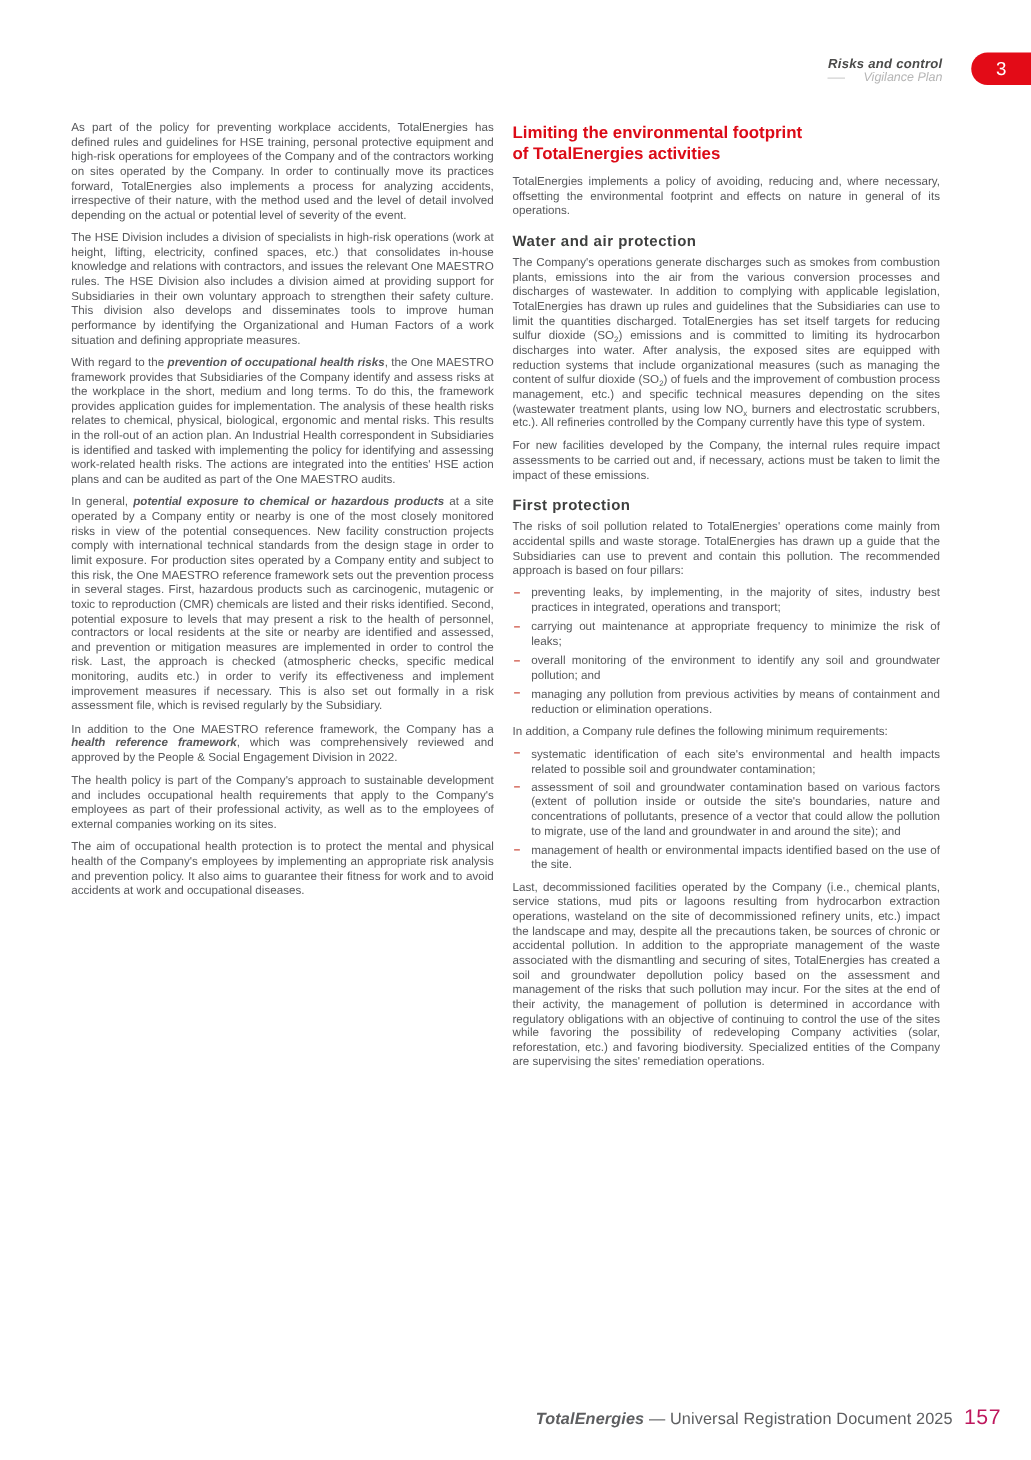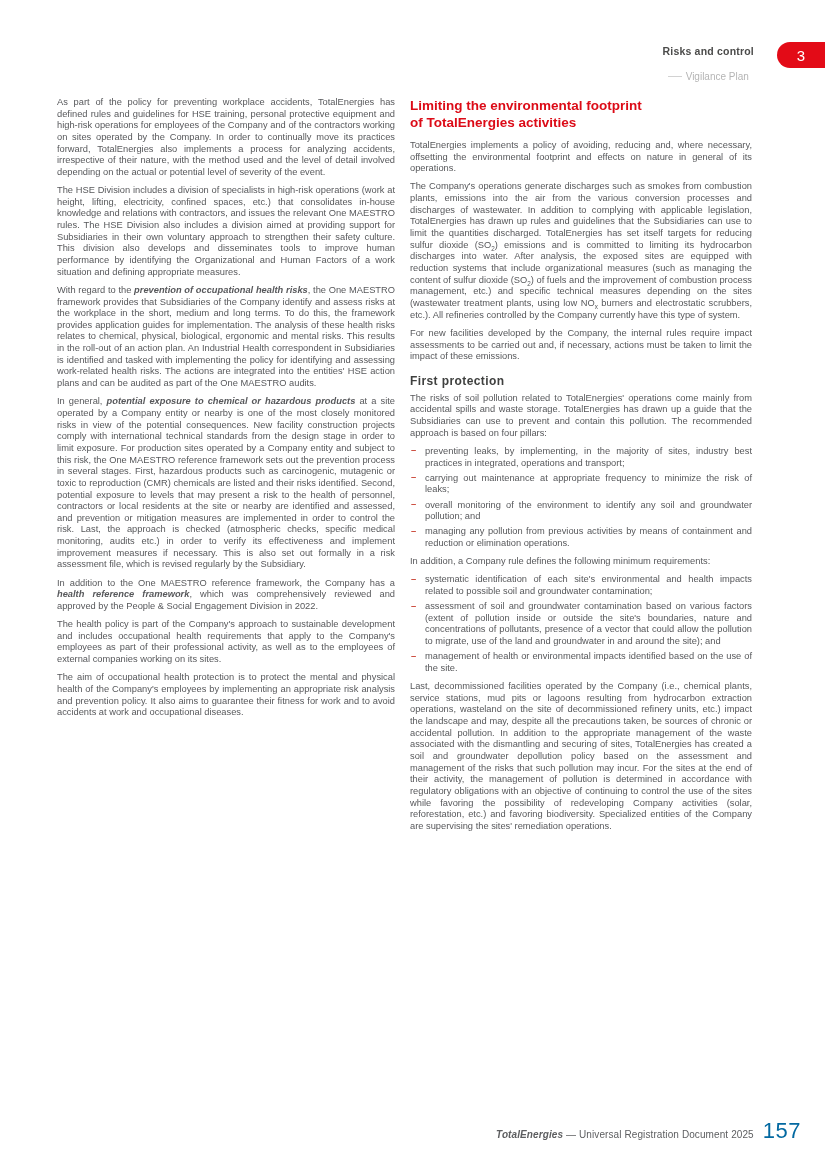--- a/index.html
+++ b/index.html
@@ -3,23 +3,23 @@
 <meta charset="utf-8">
 <style>
   html,body { margin:0; padding:0; background:#ffffff; }
   .page {
     position:relative; width:825px; height:1168px; background:#ffffff;
     font-family:"Liberation Sans", sans-serif; overflow:hidden;
     margin:0 auto;
   }
   
   .page-header { position:absolute; top:44px; right:0; display:flex; align-items:flex-start; }
-  .header-text { text-align:right; margin-right:23px; padding-top:1px; }
+  .header-text { text-align:right; margin-right:23px; padding-top:1px;font-style:italic; }
   .header-title { font-size:10.5px; font-weight:bold; color:#4b4b4a; letter-spacing:0.2px; }
-  .header-sub { margin-top:14px; font-size:10px; color:#b5b5b5; display:flex; align-items:center; justify-content:center; }
+  .header-sub { margin-top:0; font-size:10px; color:#b5b5b5; display:flex; align-items:center; justify-content:space-between; }
   .dash-line { display:inline-block; width:14px; height:1px; background:#d2d2d2; margin-right:4px; }
   .chapter-badge {
     width:48px; height:26px; margin-top:-2px;
     background:var(--badge-red,#e30b17); border-radius:14px 0 0 14px;
     color:#ffffff; display:flex; align-items:center; justify-content:center;
     font-size:15px; font-weight:400;
   }
   
   .columns { position:absolute; top:97px; left:57px; width:713px; display:flex; gap:15px; }
   .col-left  { width:338px; }
@@ -40,22 +40,22 @@
   ul.dash-list { list-style:none; margin:1px 0 6.5px 0; padding:0; }
   ul.dash-list li {
     position:relative; padding-left:15px; font-size:9.3px; line-height:11.65px;
     color:var(--body-gray,#57585b); text-align:justify; margin-bottom:3.5px;
   }
   .dash { position:absolute; left:1px; top:-0.5px; color:var(--bullet-red,#c94434); font-weight:bold; }
   sub { font-size:0.68em; line-height:0; }
   b, .seg-b { font-weight:bold;font-style:italic; }
   
   .page-footer { position:absolute; bottom:24px; right:24px; display:flex; align-items:baseline; }
-  .footer-text { font-size:10px; color:#5d5e60; letter-spacing:0.1px; }
-  .page-number { font-size:22px; color:#0369a1; margin-left:9px; letter-spacing:0.5px; }
+  .footer-text { font-size:13px; color:#5d5e60; letter-spacing:0.1px; }
+  .page-number { font-size:17px; color:#be185d; margin-left:9px; letter-spacing:0.5px; }
 </style>
 </head>
 <body>
 
 <div class="page">
 
   <header class="page-header">
     <div class="header-text">
       <div class="header-title">Risks and control</div>
       <div class="header-sub">
@@ -75,20 +75,21 @@
       <p class="body"><span>In general, </span><span class="seg-b">potential exposure to chemical or hazardous products</span><span> at a site operated by a Company entity or nearby is one of the most closely monitored risks in view of the potential consequences. New facility construction projects comply with international technical standards from the design stage in order to limit exposure. For production sites operated by a Company entity and subject to this risk, the One MAESTRO reference framework sets out the prevention process in several stages. First, hazardous products such as carcinogenic, mutagenic or toxic to reproduction (CMR) chemicals are listed and their risks identified. Second, potential exposure to levels that may present a risk to the health of personnel, contractors or local residents at the site or nearby are identified and assessed, and prevention or mitigation measures are implemented in order to control the risk. Last, the approach is checked (atmospheric checks, specific medical monitoring, audits etc.) in order to verify its effectiveness and implement improvement measures if necessary. This is also set out formally in a risk assessment file, which is revised regularly by the Subsidiary.</span></p>
       <p class="body"><span>In addition to the One MAESTRO reference framework, the Company has a </span><span class="seg-b">health reference framework</span><span>, which was comprehensively reviewed and approved by the People &amp; Social Engagement Division in 2022.</span></p>
       <p class="body"><span>The health policy is part of the Company's approach to sustainable development and includes occupational health requirements that apply to the Company's employees as part of their professional activity, as well as to the employees of external companies working on its sites.</span></p>
       <p class="body"><span>The aim of occupational health protection is to protect the mental and physical health of the Company's employees by implementing an appropriate risk analysis and prevention policy. It also aims to guarantee their fitness for work and to avoid accidents at work and occupational diseases.</span></p>
     </section>
 
     <section class="col col-right">
       <h2 class="red-heading">Limiting the environmental footprint
 of TotalEnergies activities</h2>
       <p class="body"><span>TotalEnergies implements a policy of avoiding, reducing and, where necessary, offsetting the environmental footprint and effects on nature in general of its operations.</span></p>
+      <h3 class="sub-heading">Water and air protection</h3>
       <p class="body"><span>The Company's operations generate discharges such as smokes from combustion plants, emissions into the air from the various conversion processes and discharges of wastewater. In addition to complying with applicable legislation, TotalEnergies has drawn up rules and guidelines that the Subsidiaries can use to limit the quantities discharged. TotalEnergies has set itself targets for reducing sulfur dioxide (SO</span><sub>2</sub><span>) emissions and is committed to limiting its hydrocarbon discharges into water. After analysis, the exposed sites are equipped with reduction systems that include organizational measures (such as managing the content of sulfur dioxide (SO</span><sub>2</sub><span>) of fuels and the improvement of combustion process management, etc.) and specific technical measures depending on the sites (wastewater treatment plants, using low NO</span><sub>x</sub><span> burners and electrostatic scrubbers, etc.). All refineries controlled by the Company currently have this type of system.</span></p>
       <p class="body"><span>For new facilities developed by the Company, the internal rules require impact assessments to be carried out and, if necessary, actions must be taken to limit the impact of these emissions.</span></p>
       <h3 class="sub-heading">First protection</h3>
       <p class="body"><span>The risks of soil pollution related to TotalEnergies' operations come mainly from accidental spills and waste storage. TotalEnergies has drawn up a guide that the Subsidiaries can use to prevent and contain this pollution. The recommended approach is based on four pillars:</span></p>
       <ul class="dash-list">
         <li><span class="dash">–</span><span>preventing leaks, by implementing, in the majority of sites, industry best practices in integrated, operations and transport;</span></li>
         <li><span class="dash">–</span><span>carrying out maintenance at appropriate frequency to minimize the risk of leaks;</span></li>
         <li><span class="dash">–</span><span>overall monitoring of the environment to identify any soil and groundwater pollution; and</span></li>
         <li><span class="dash">–</span><span>managing any pollution from previous activities by means of containment and reduction or elimination operations.</span></li>
       </ul>

